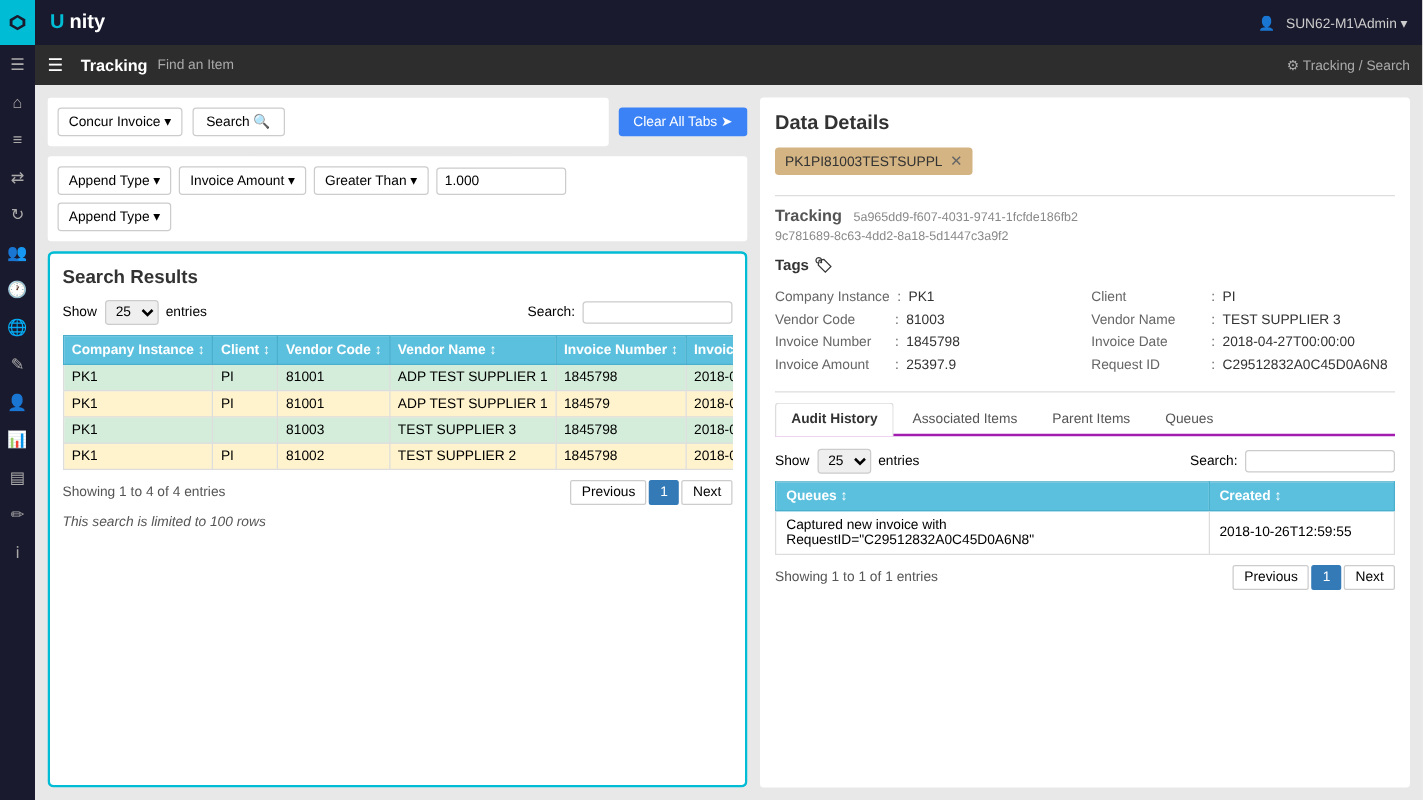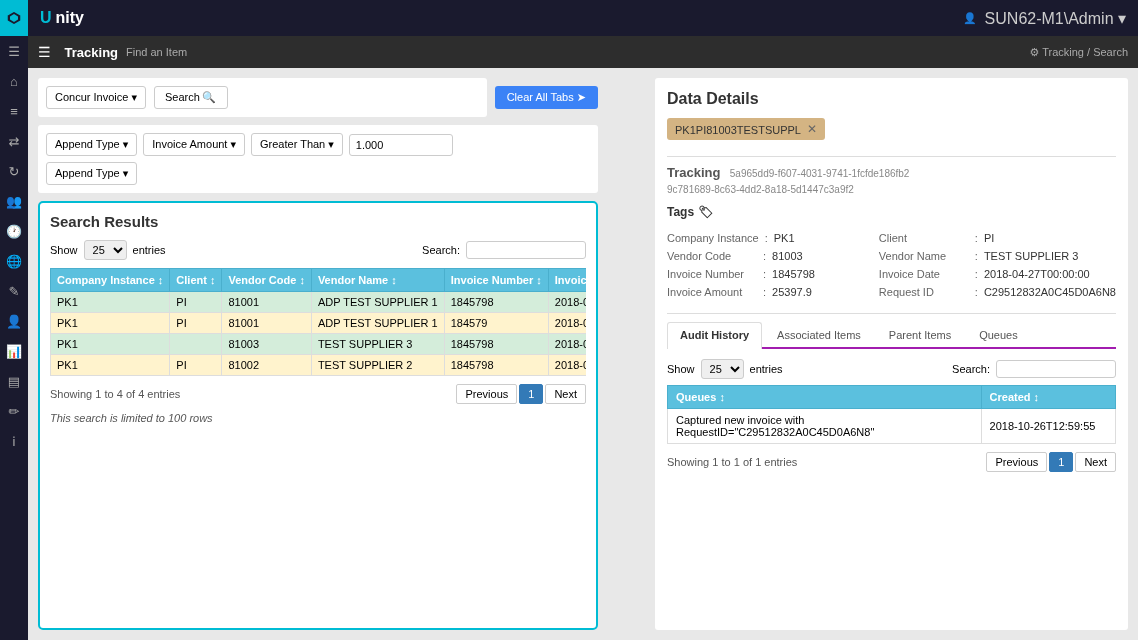--- a/index.html
+++ b/index.html
@@ -70,21 +70,21 @@
       font-size: 16px;
       font-weight: bold;
     }
     .topbar-right {
       display: flex;
       align-items: center;
       gap: 8px;
       color: #ccc;
       font-size: 11px;
     }
-    .topbar-user { color: #ccc; font-size: 16px; }
+    .topbar-user { color: #ccc; font-size: 11px; }
 
     
     .navbar {
       background: #2d2d2d;
       height: 32px;
       display: flex;
       align-items: center;
       padding: 0 10px;
       flex-shrink: 0;
       gap: 8px;
@@ -296,21 +296,20 @@
       font-style: italic;
     }
 
     
     .right-panel {
       flex: 1;
       background: white;
       border-radius: 3px;
       padding: 12px;
       overflow-y: auto;
-      margin-left: 47px;
     }
     .data-details-title {
       font-size: 16px;
       font-weight: bold;
       color: #333;
       margin-bottom: 10px;
     }
 
     
     .tag-badge {

